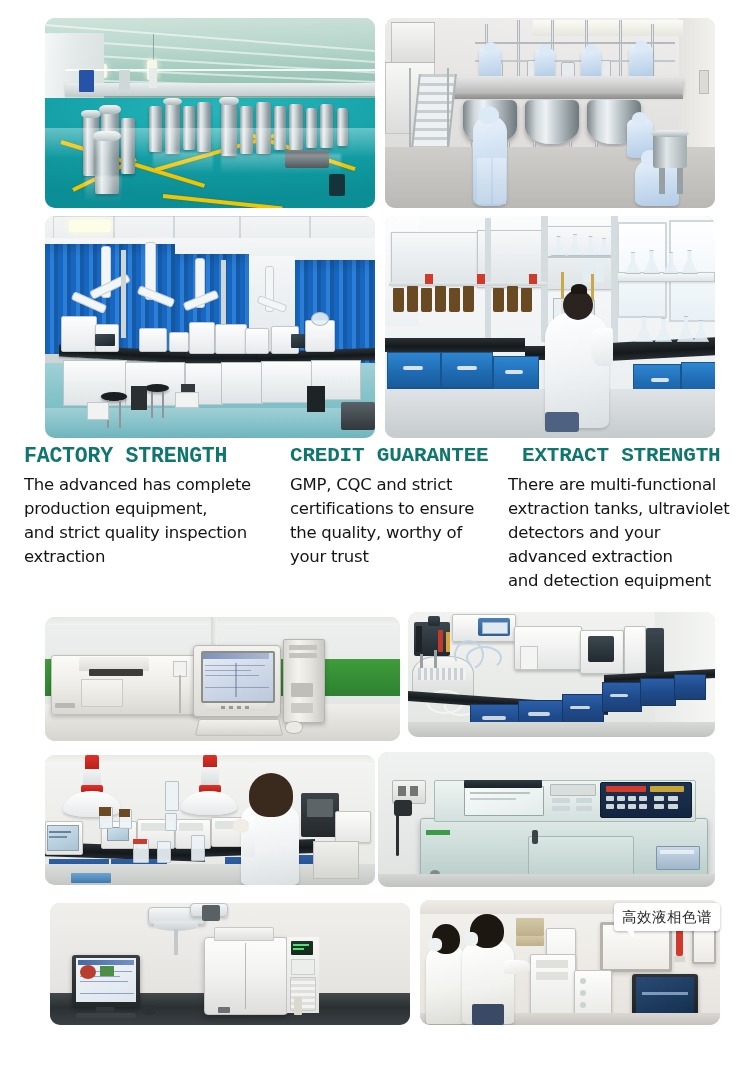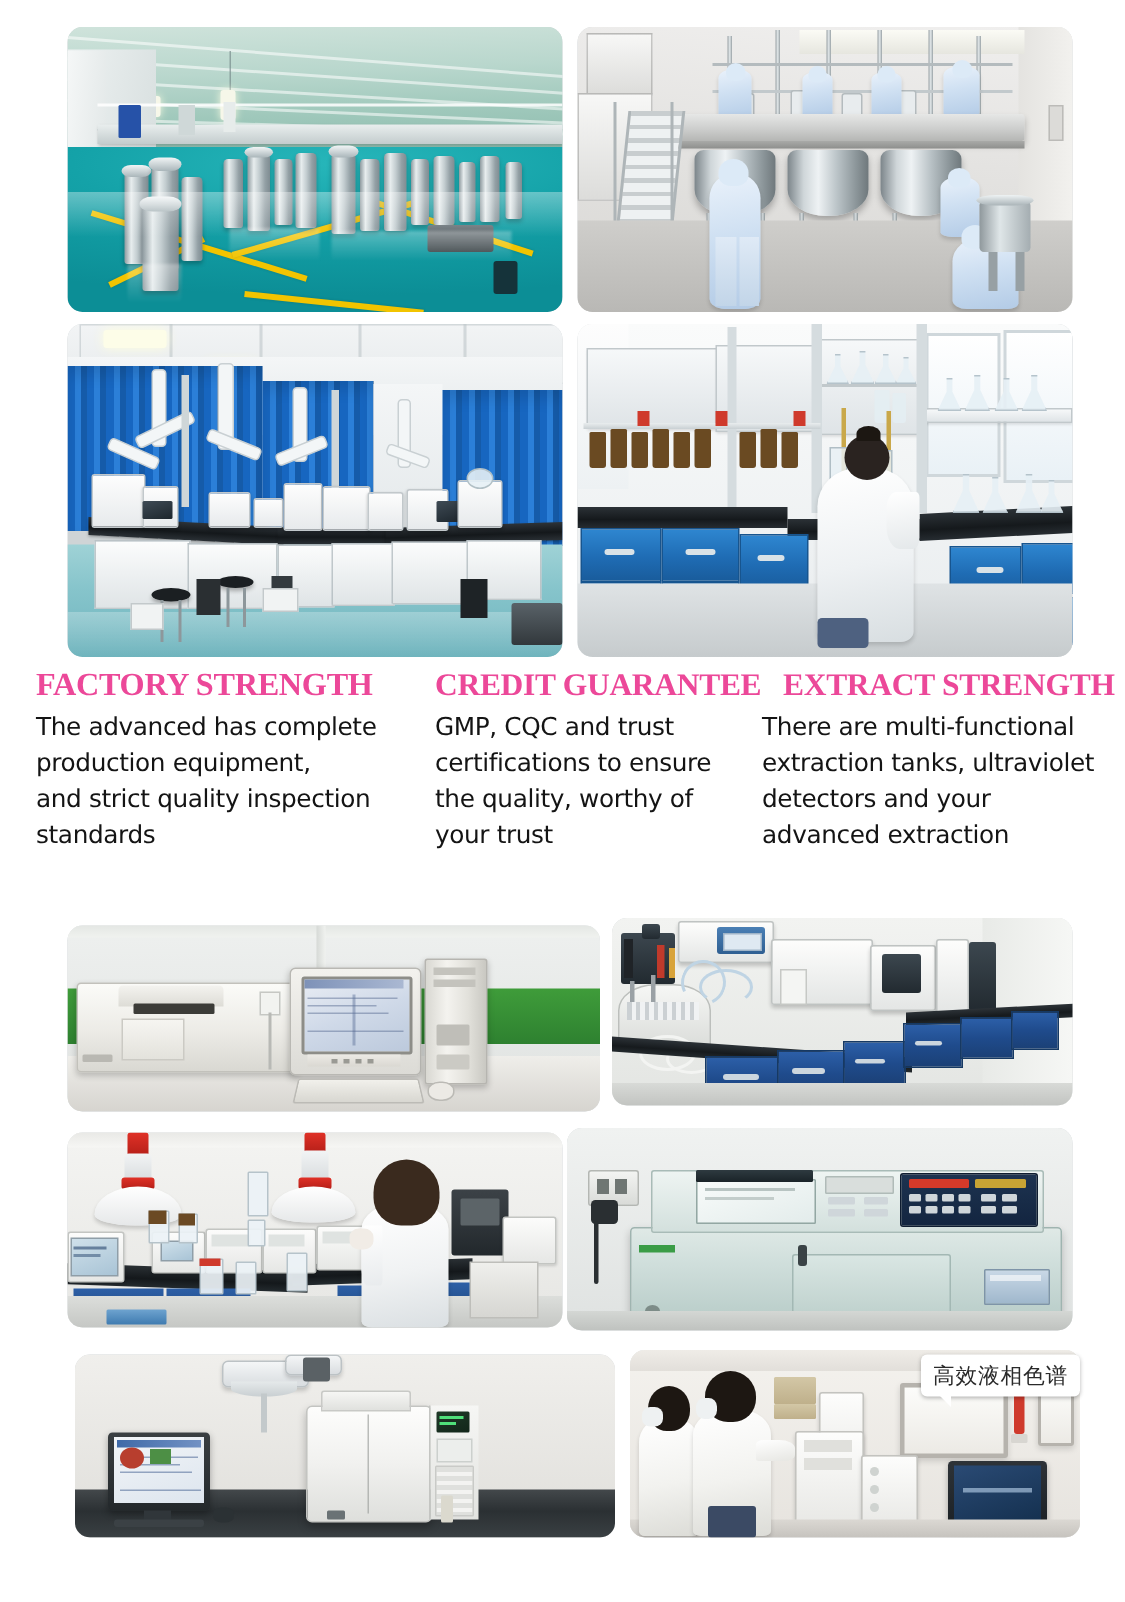--- a/index.html
+++ b/index.html
@@ -390,25 +390,25 @@
 
   
   .textband {
     position:absolute;
     left:0; top:443px; width:750px; height:168px;
     background:#ffffff;
   }
   .col { position:absolute; top:0; }
   .col h3 {
     margin:0;
-    font-family:Liberation Serif, serif;
+    font-family:Liberation Mono, monospace;
     font-weight:bold;
     font-size:21px;
     line-height:26px;
-    color:#ec4899;
+    color:#0f766e;
     letter-spacing:-0.2px;
     white-space:nowrap;
   }
   .col p {
     margin:4px 0 0 0;
     font-family:"DejaVu Sans", sans-serif;
     font-size:16.5px;
     line-height:24px;
     color:#141414;
     letter-spacing:-0.25px;
@@ -746,41 +746,42 @@
   </div>
 
   <div class="textband">
 
     <div class="col col-1">
       <h3>FACTORY STRENGTH</h3>
       <p>
         <span class="ln">The advanced has complete</span>
         <span class="ln"> production equipment,</span>
         <span class="ln">and strict quality inspection</span>
-        <span class="ln"> standards</span>
+        <span class="ln"> extraction</span>
       </p>
     </div>
 
     <div class="col col-2">
       <h3>CREDIT GUARANTEE</h3>
       <p>
-        <span class="ln">GMP, CQC and trust</span>
+        <span class="ln">GMP, CQC and strict</span>
         <span class="ln">certifications to ensure</span>
         <span class="ln">the quality, worthy of</span>
         <span class="ln">your trust</span>
       </p>
     </div>
 
     <div class="col col-3">
       <h3>EXTRACT STRENGTH</h3>
       <p>
         <span class="ln">There are multi-functional</span>
         <span class="ln">extraction tanks, ultraviolet</span>
         <span class="ln">detectors and your</span>
         <span class="ln"> advanced extraction</span>
+        <span class="ln">and detection equipment</span>
       </p>
     </div>
   </div>
 
   <div class="photo p5" style="left:45px; top:617px; width:355px; height:124px;">
     <div class="scene">
       <div class="lyr wall"></div>
       <div class="lyr green"></div>
       <div class="lyr" style="left:0; top:0; width:100%; height:8px;
             background:linear-gradient(180deg,#e4e7e4,#f0f2ef);"></div>

